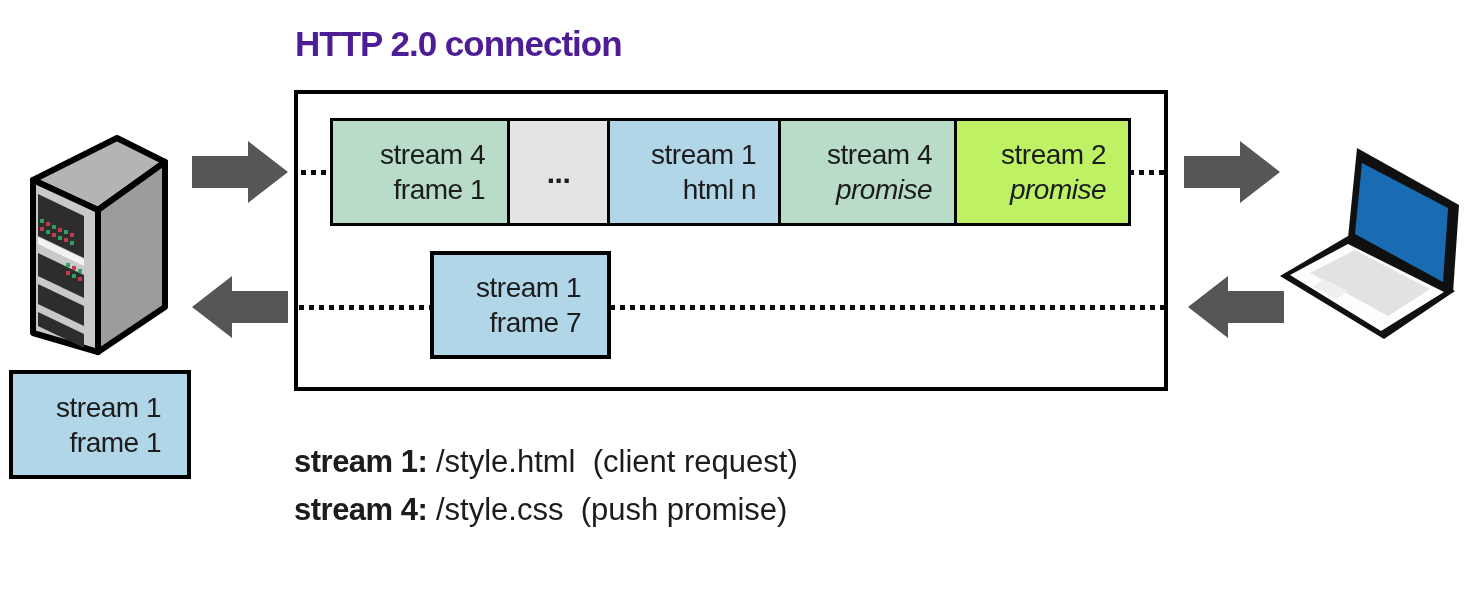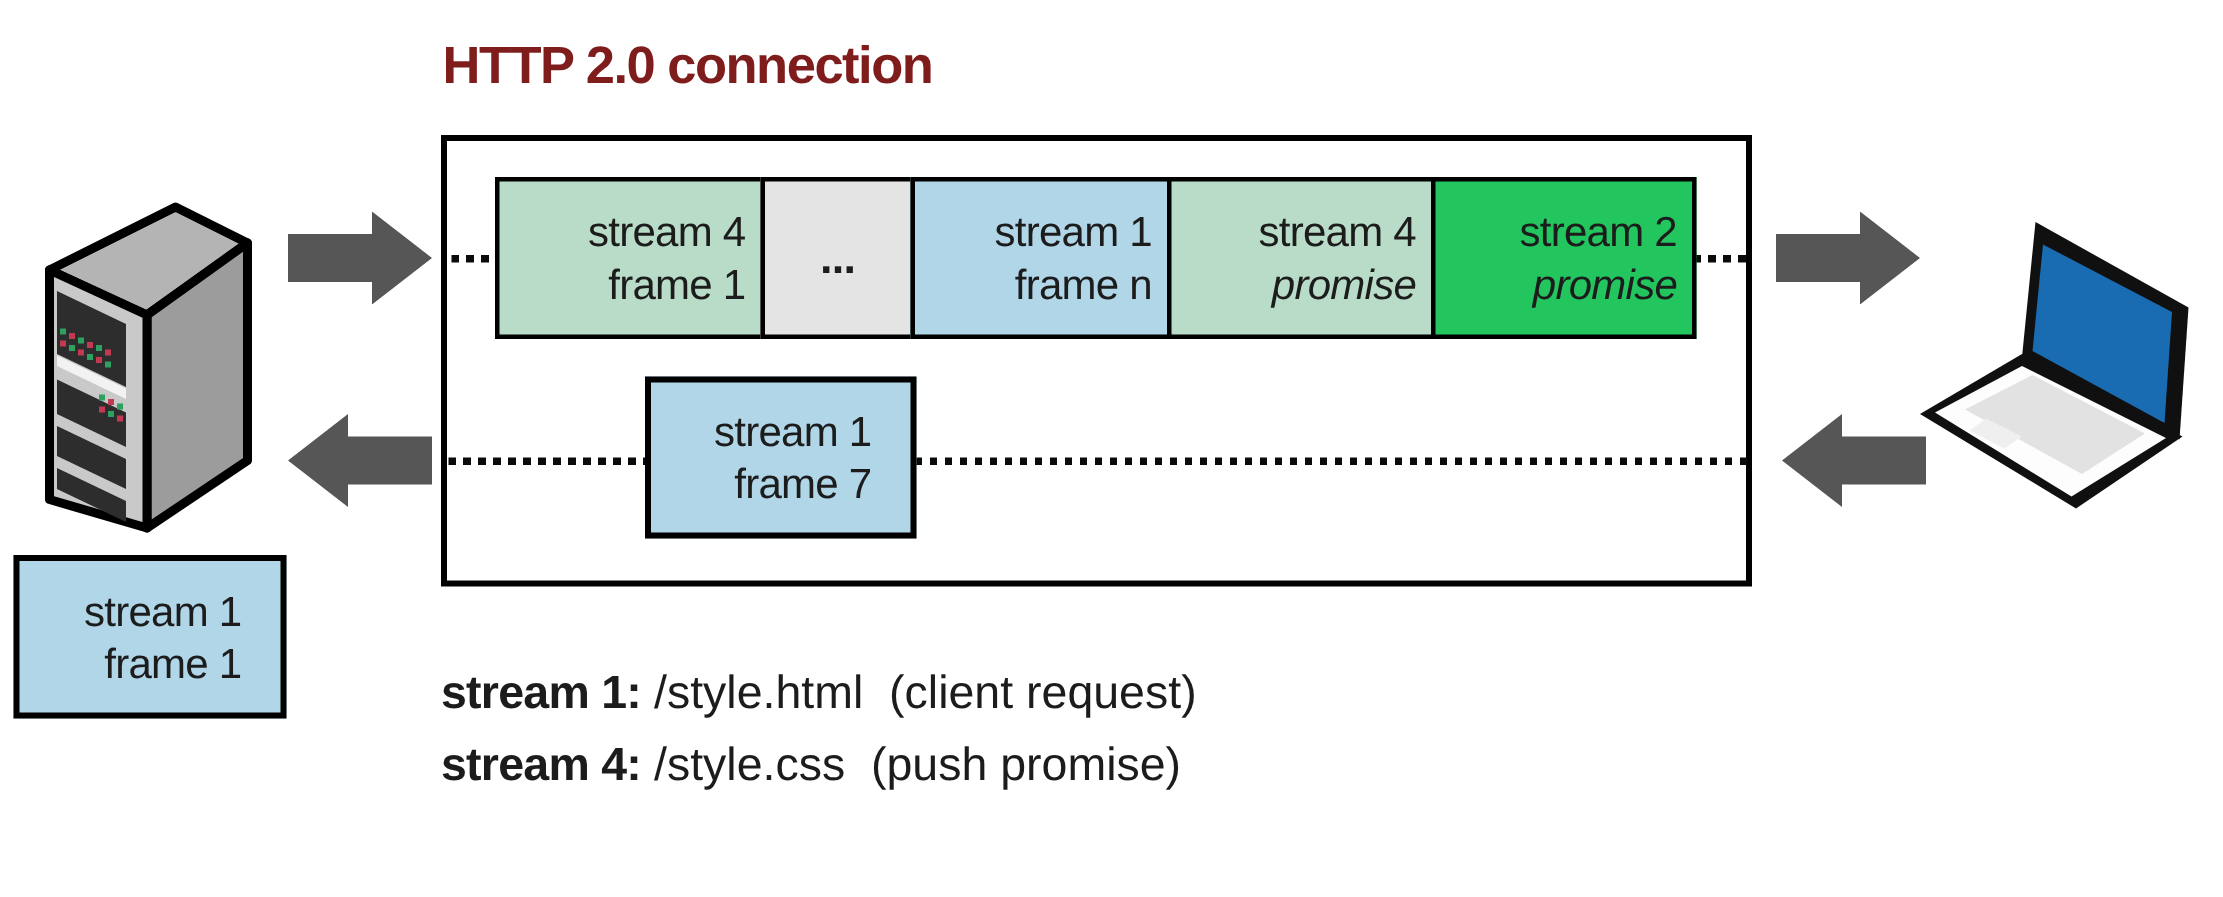--- a/index.html
+++ b/index.html
@@ -2,34 +2,34 @@
 <html><head>
 <meta charset="utf-8">
 <style>
   html,body{margin:0;padding:0;background:#ffffff;}
   .canvas{
     position:relative;width:1482px;height:598px;background:#ffffff;overflow:hidden;
     font-family:"Liberation Sans",sans-serif;color:#1c1c1c;
   }
   .title{
     position:absolute;left:295px;top:24px;font-size:35px;font-weight:700;
-    letter-spacing:-1px;color:#7f1d1d;white-space:pre;
+    letter-spacing:-1px;color:#4c1d95;white-space:pre;
   }
   .conn-box{
     position:absolute;left:294px;top:90px;width:874px;height:301px;
     border:4px solid #000;box-sizing:border-box;background:transparent;
   }
   .dotted{
     position:absolute;height:5px;
     background:repeating-linear-gradient(90deg,#0a0a0a 0 5px,transparent 5px 10px);
   }
   .frame{
     position:absolute;box-sizing:border-box;border:3px solid #000;
     display:flex;flex-direction:column;justify-content:center;align-items:flex-end;
-    padding-right:10px;font-size:28px;line-height:35px;letter-spacing:-0.5px;
+    padding-right:22px;font-size:28px;line-height:35px;letter-spacing:-0.5px;
   }
   .frame.thick{border-width:4px;padding-right:26px;}
   .frame .l2.italic{font-style:italic;margin-left:12px;}
   .frame.ellipsis{align-items:center;padding-right:0;font-weight:700;font-size:30px;}
   .legend{position:absolute;left:294px;top:438px;font-size:31px;line-height:48px;}
   .legend .row{white-space:pre;}
   .legend .lbl{font-weight:700;letter-spacing:-0.5px;}
   .icon-abs{position:absolute;}
 </style>
 </head>
@@ -48,27 +48,27 @@
 
   <div class="frame" style="left: 330px; top: 118px; width: 180px; height: 108px; background: rgb(184, 220, 200);">
     <span class="l1">stream 4</span>
     <span class="l2">frame 1</span>
   </div>
   <div class="frame ellipsis" style="left: 507px; top: 118px; width: 103px; height: 108px; background: rgb(228, 228, 228);">
     <span class="l1">...</span>
   </div>
   <div class="frame" style="left: 607px; top: 118px; width: 174px; height: 108px; background: rgb(176, 214, 232);">
     <span class="l1">stream 1</span>
-    <span class="l2">frame n</span>
+    <span class="l2">html n</span>
   </div>
   <div class="frame" style="left: 778px; top: 118px; width: 179px; height: 108px; background: rgb(184, 220, 200);">
     <span class="l1">stream 4</span>
     <span class="l2 italic">promise</span>
   </div>
-  <div class="frame" style="left: 954px; top: 118px; width: 177px; height: 108px; background: #22c55e;">
+  <div class="frame" style="left: 954px; top: 118px; width: 177px; height: 108px; background: #bef264;">
     <span class="l1">stream 2</span>
     <span class="l2 italic">promise</span>
   </div>
 
   <div class="frame thick" style="left: 430px; top: 251px; width: 181px; height: 108px; background: rgb(176, 214, 232);">
     <span class="l1">stream 1</span>
     <span class="l2">frame 7</span>
   </div>
 
   <div class="frame thick" style="left: 9px; top: 370px; width: 182px; height: 109px; background: rgb(176, 214, 232);">

